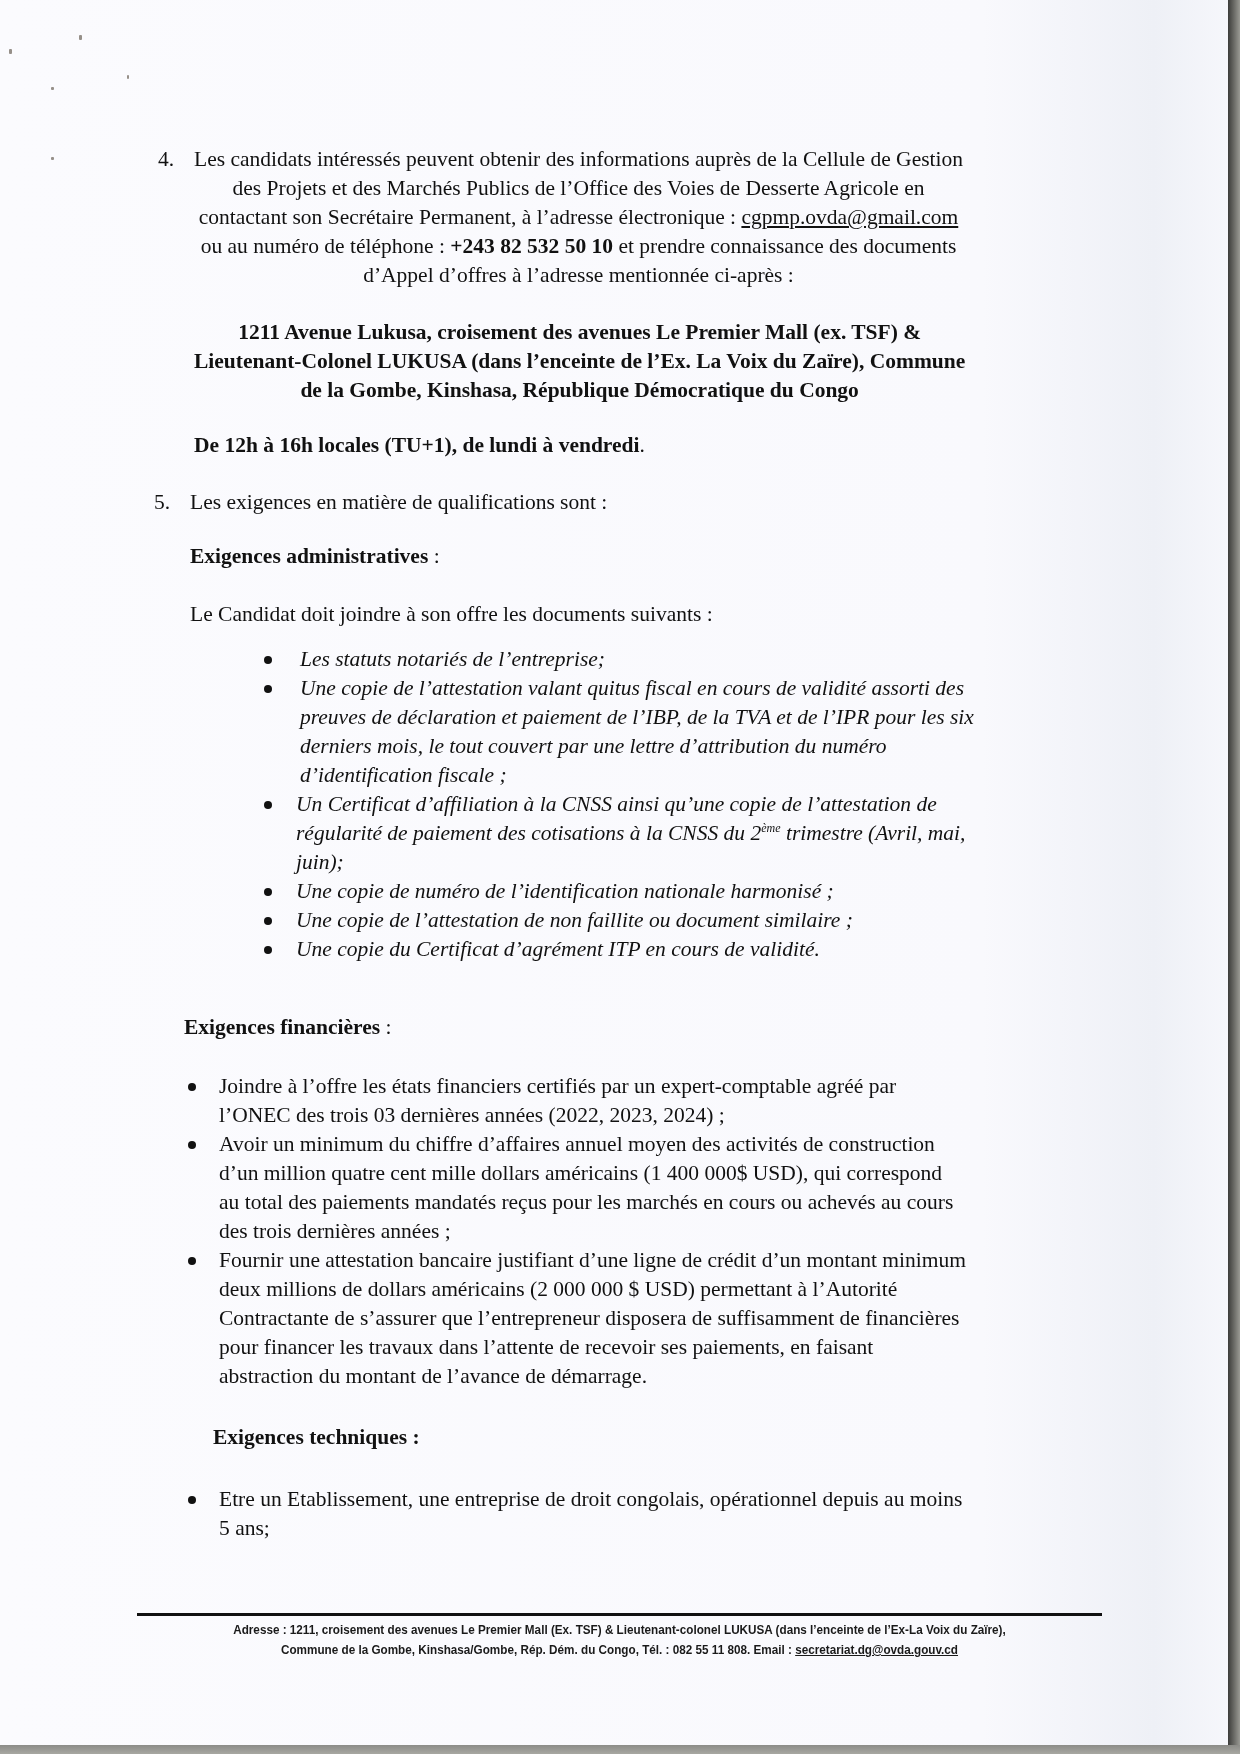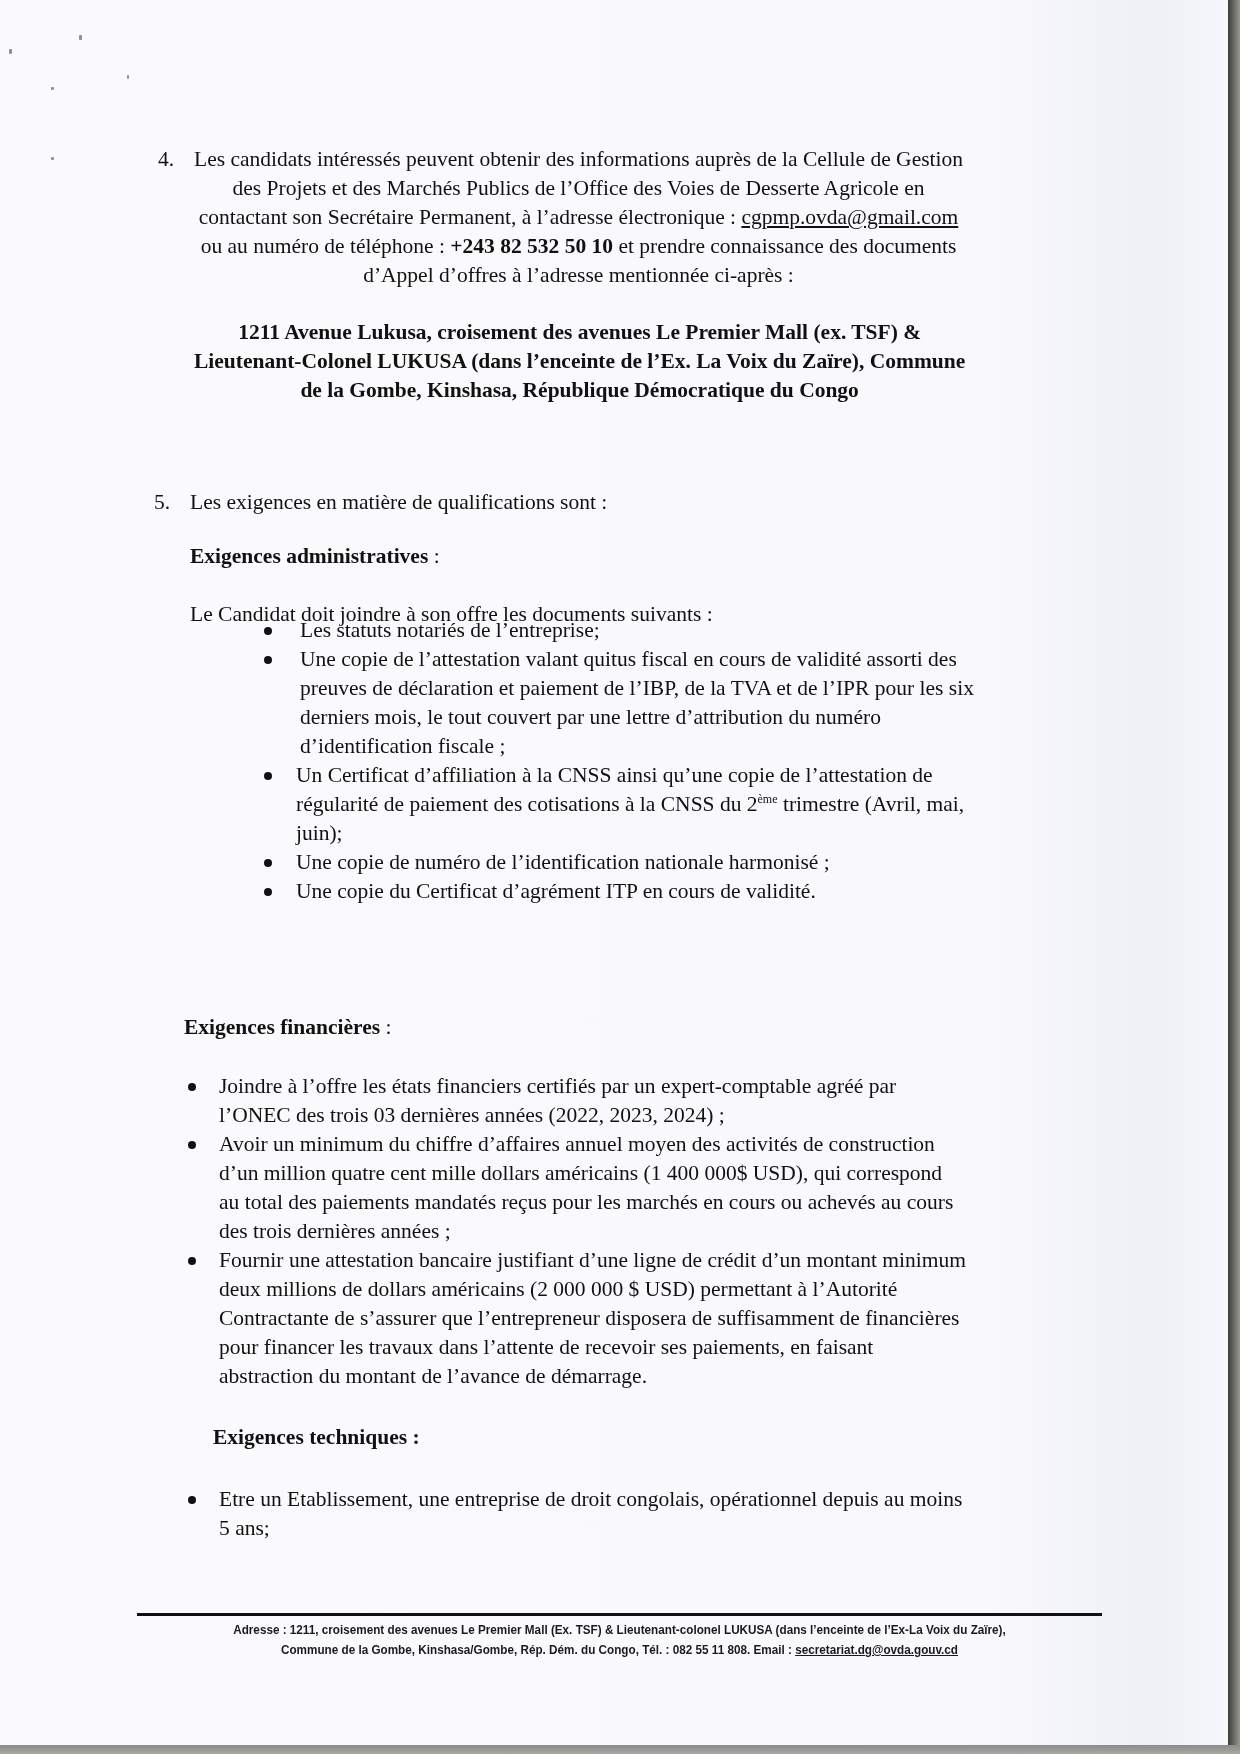--- a/index.html
+++ b/index.html
@@ -60,51 +60,58 @@
     <span class="line"><span>ou au numéro de téléphone : </span><span class="bold">+243 82 532 50 10</span><span> et prendre connaissance des documents</span></span>
     <span class="line">d’Appel d’offres à l’adresse mentionnée ci-après :</span>
   </div>
 
   <div class="blk bold" style="left:194px;top:318px;">
     <span class="line">1211 Avenue Lukusa, croisement des avenues Le Premier Mall (ex. TSF) &amp;</span>
     <span class="line">Lieutenant-Colonel LUKUSA (dans l’enceinte de l’Ex. La Voix du Zaïre), Commune</span>
     <span class="line">de la Gombe, Kinshasa, République Démocratique du Congo</span>
   </div>
 
+  <div class="blk" style="left:194px;top:431px;">
+    <span class="bold">De 12h à 16h locales (TU+1), de lundi à vendredi</span><span>.</span>
+  </div>
 
   <div class="num" style="left:154px;top:488px;">5.</div>
   <div class="blk" style="left:190px;top:488px;">Les exigences en matière de qualifications sont :</div>
 
   <div class="blk" style="left:190px;top:542px;">
     <span class="bold">Exigences administratives</span><span> :</span>
   </div>
 
   <div class="blk" style="left:190px;top:600px;">Le Candidat doit joindre à son offre les documents suivants :</div>
 
-  <ul class="list" style="left:300px;top:616px;">
+  <ul class="list" style="left:300px;top:645px;font-style:italic;">
     <li>
       <span class="bullet" style="left:-36px;top:11px;"></span>
       <span class="line">Les statuts notariés de l’entreprise;</span>
     </li>
     <li>
       <span class="bullet" style="left:-36px;top:11px;"></span>
       <span class="line">Une copie de l’attestation valant quitus fiscal en cours de validité assorti des</span>
       <span class="line">preuves de déclaration et paiement de l’IBP, de la TVA et de l’IPR pour les six</span>
       <span class="line">derniers mois, le tout couvert par une lettre d’attribution du numéro</span>
       <span class="line">d’identification fiscale ;</span>
     </li>
     <li style="margin-left:-4px;">
       <span class="bullet" style="left:-32px;top:11px;"></span>
       <span class="line">Un Certificat d’affiliation à la CNSS ainsi qu’une copie de l’attestation de</span>
       <span class="line"><span>régularité de paiement des cotisations à la CNSS du 2</span><sup>ème</sup><span> trimestre (Avril, mai,</span></span>
       <span class="line">juin);</span>
     </li>
     <li style="margin-left:-4px;">
       <span class="bullet" style="left:-32px;top:11px;"></span>
       <span class="line">Une copie de numéro de l’identification nationale harmonisé ;</span>
+    </li>
+    <li style="margin-left:-4px;">
+      <span class="bullet" style="left:-32px;top:11px;"></span>
+      <span class="line">Une copie de l’attestation de non faillite ou document similaire ;</span>
     </li>
     <li style="margin-left:-4px;">
       <span class="bullet" style="left:-32px;top:11px;"></span>
       <span class="line">Une copie du Certificat d’agrément ITP en cours de validité.</span>
     </li>
   </ul>
 
   <div class="blk" style="left:184px;top:1013px;">
     <span class="bold">Exigences financières</span><span> :</span>
   </div>

